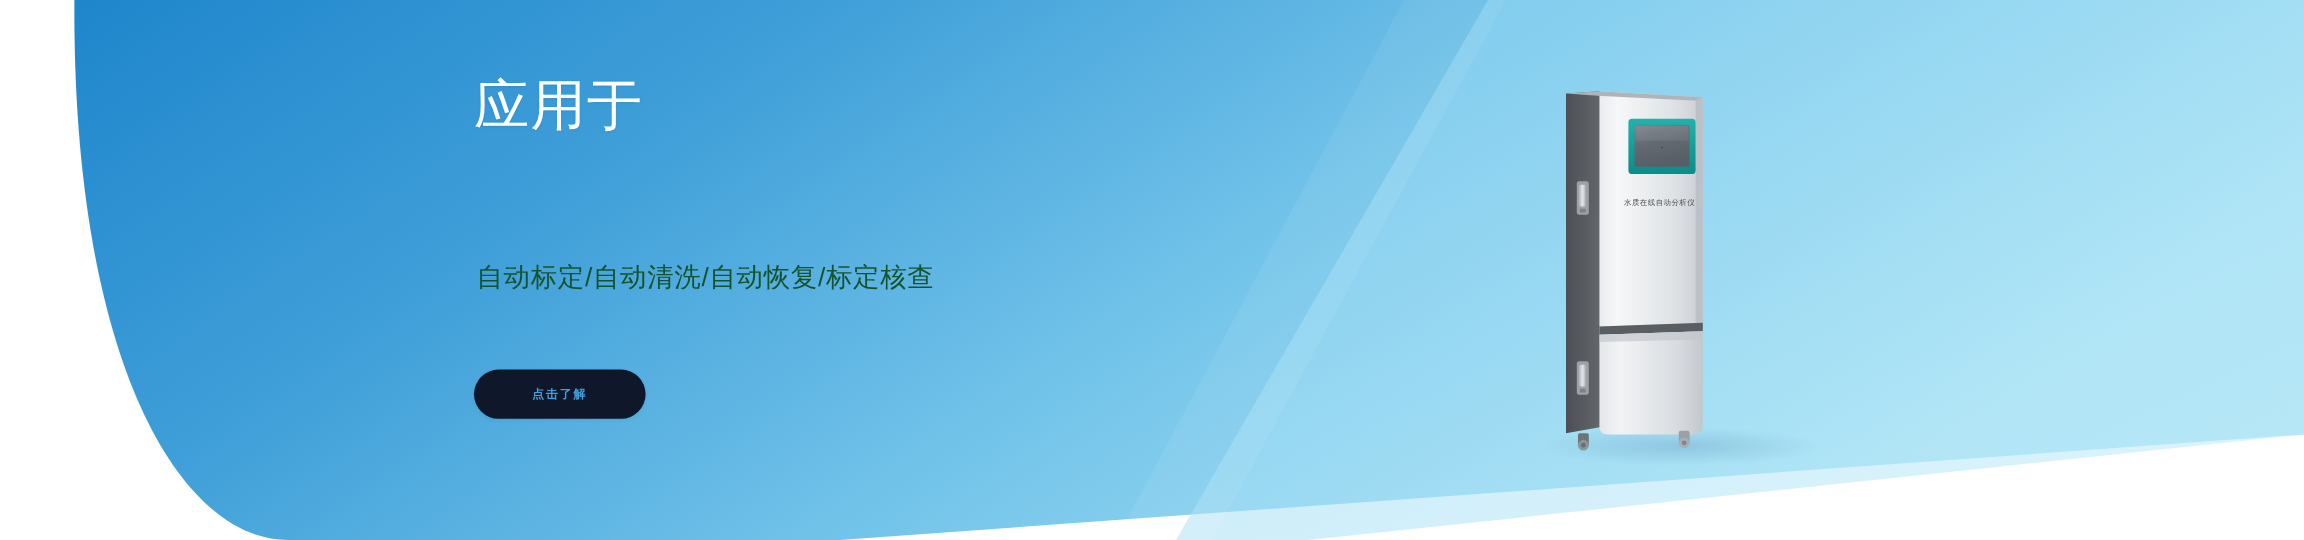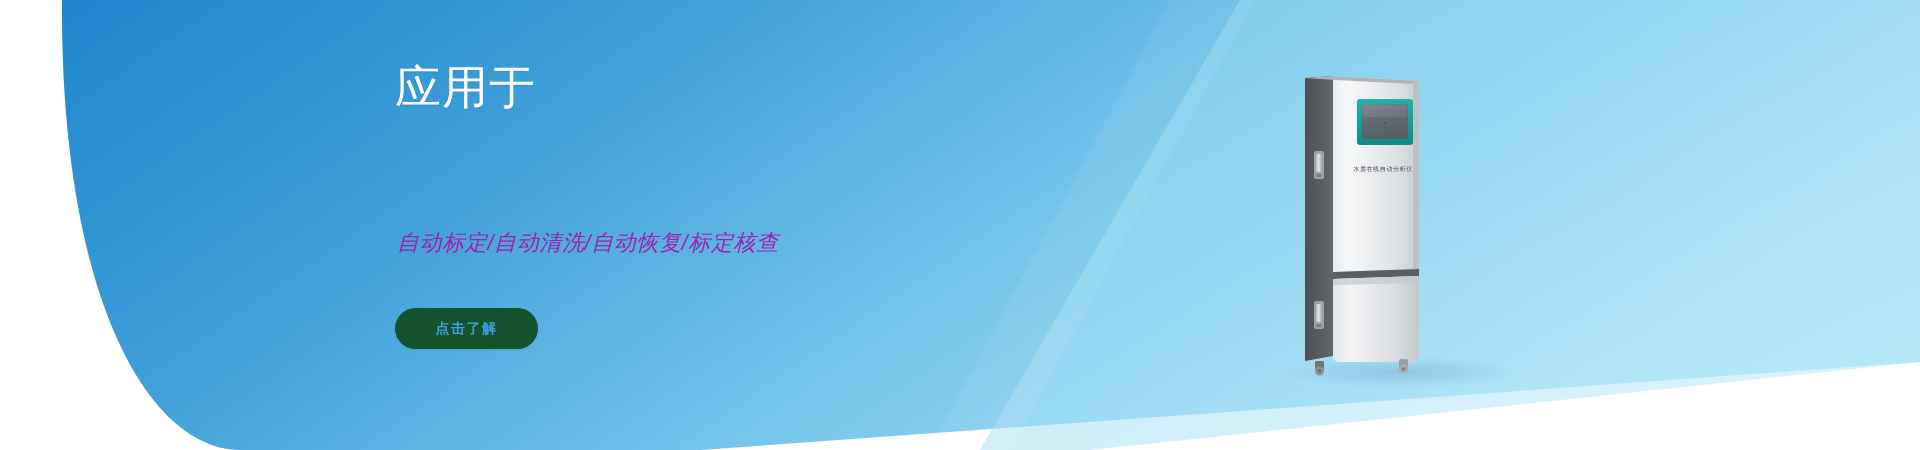--- a/index.html
+++ b/index.html
@@ -54,42 +54,41 @@
     line-height: 1.33;
     font-weight: 400;
     letter-spacing: 1px;
     white-space: nowrap;
     text-shadow: 0 1px 2px rgba(20,80,130,0.12);
   }
   .headline-line { display: block; }
 
   .subtitle {
     position: absolute;
-    top: 228px;
+    top: 216px;
     left: 2px;
-    color: #a21caf;
+    color: #14532d;
     font-size: 22px;
     letter-spacing: 0.6px;
     font-weight: 400;
     white-space: nowrap;
-    font-style: italic;
   }
 
   .cta-button {
     position: absolute;
     top: 308px;
     left: 0px;
     width: 143px;
     height: 41px;
     border: none;
     border-radius: 21px;
-    background: #14532d;
+    background: #0f172a;
     color: #3f9fe0;
     font-family: "Liberation Sans", "DejaVu Sans", sans-serif;
-    font-size: 14px;
+    font-size: 10px;
     letter-spacing: 1.5px;
     font-weight: 700;
     cursor: pointer;
     box-shadow: 0 1px 3px rgba(10,60,100,0.10);
     padding: 0;
   }
 
   
   .device {
     position: absolute;

